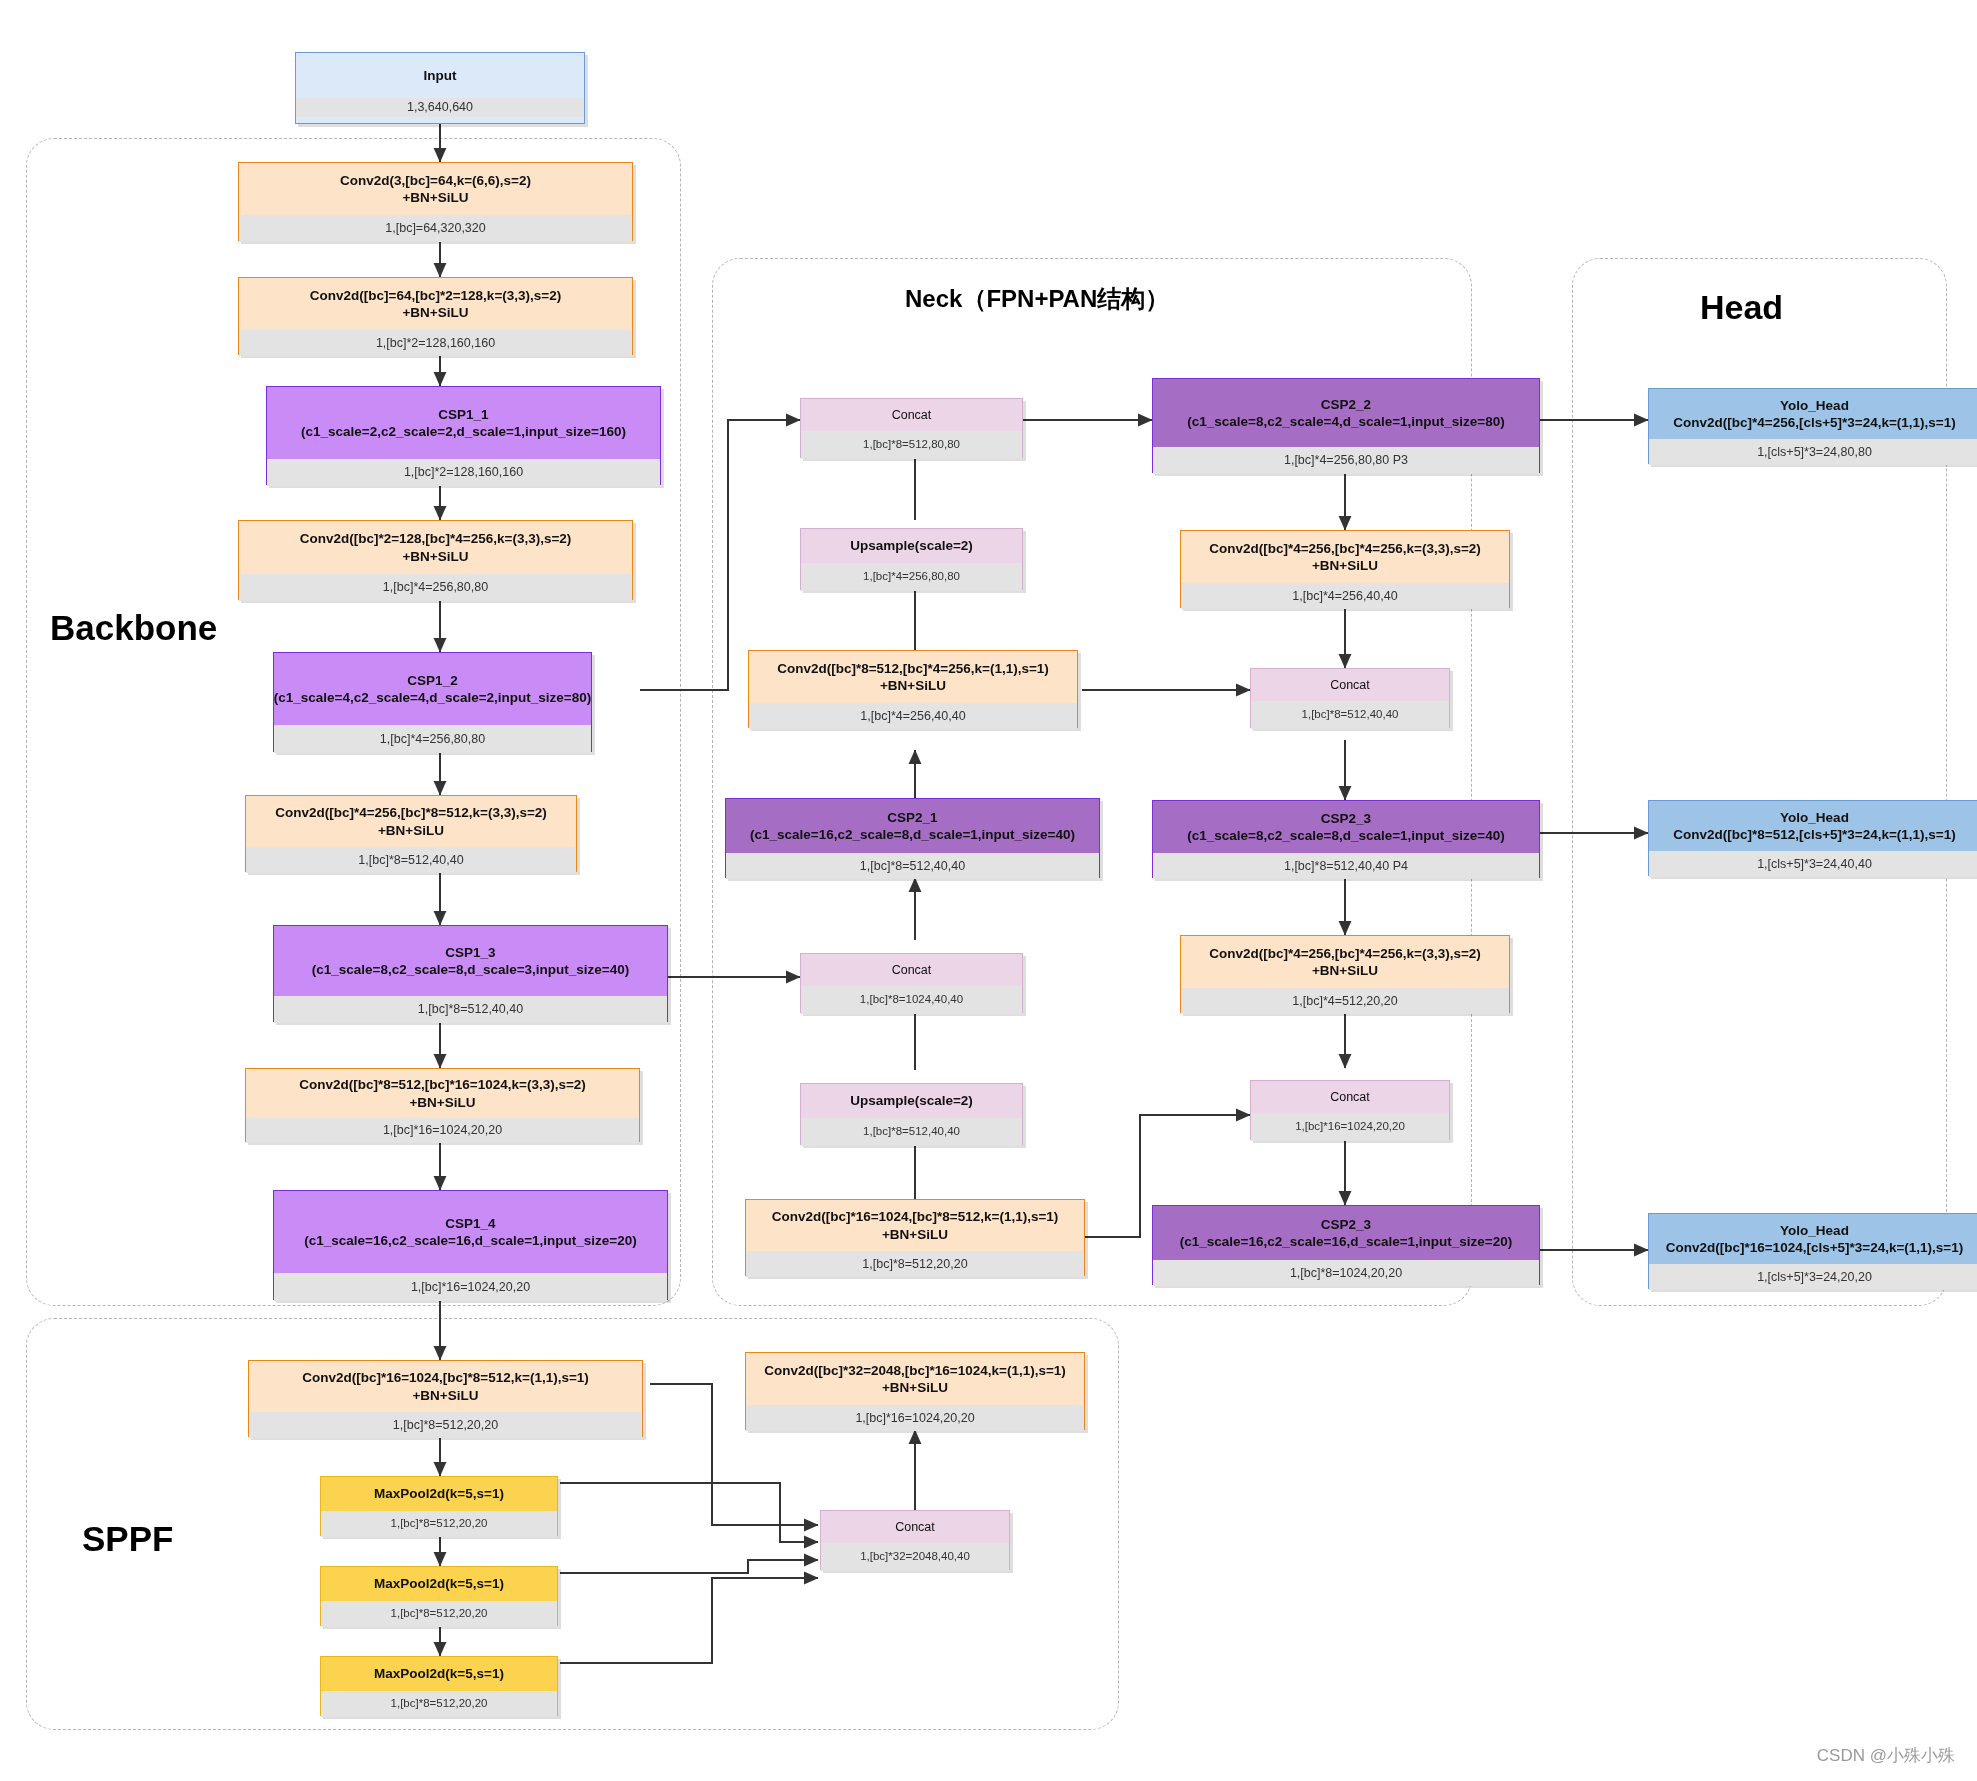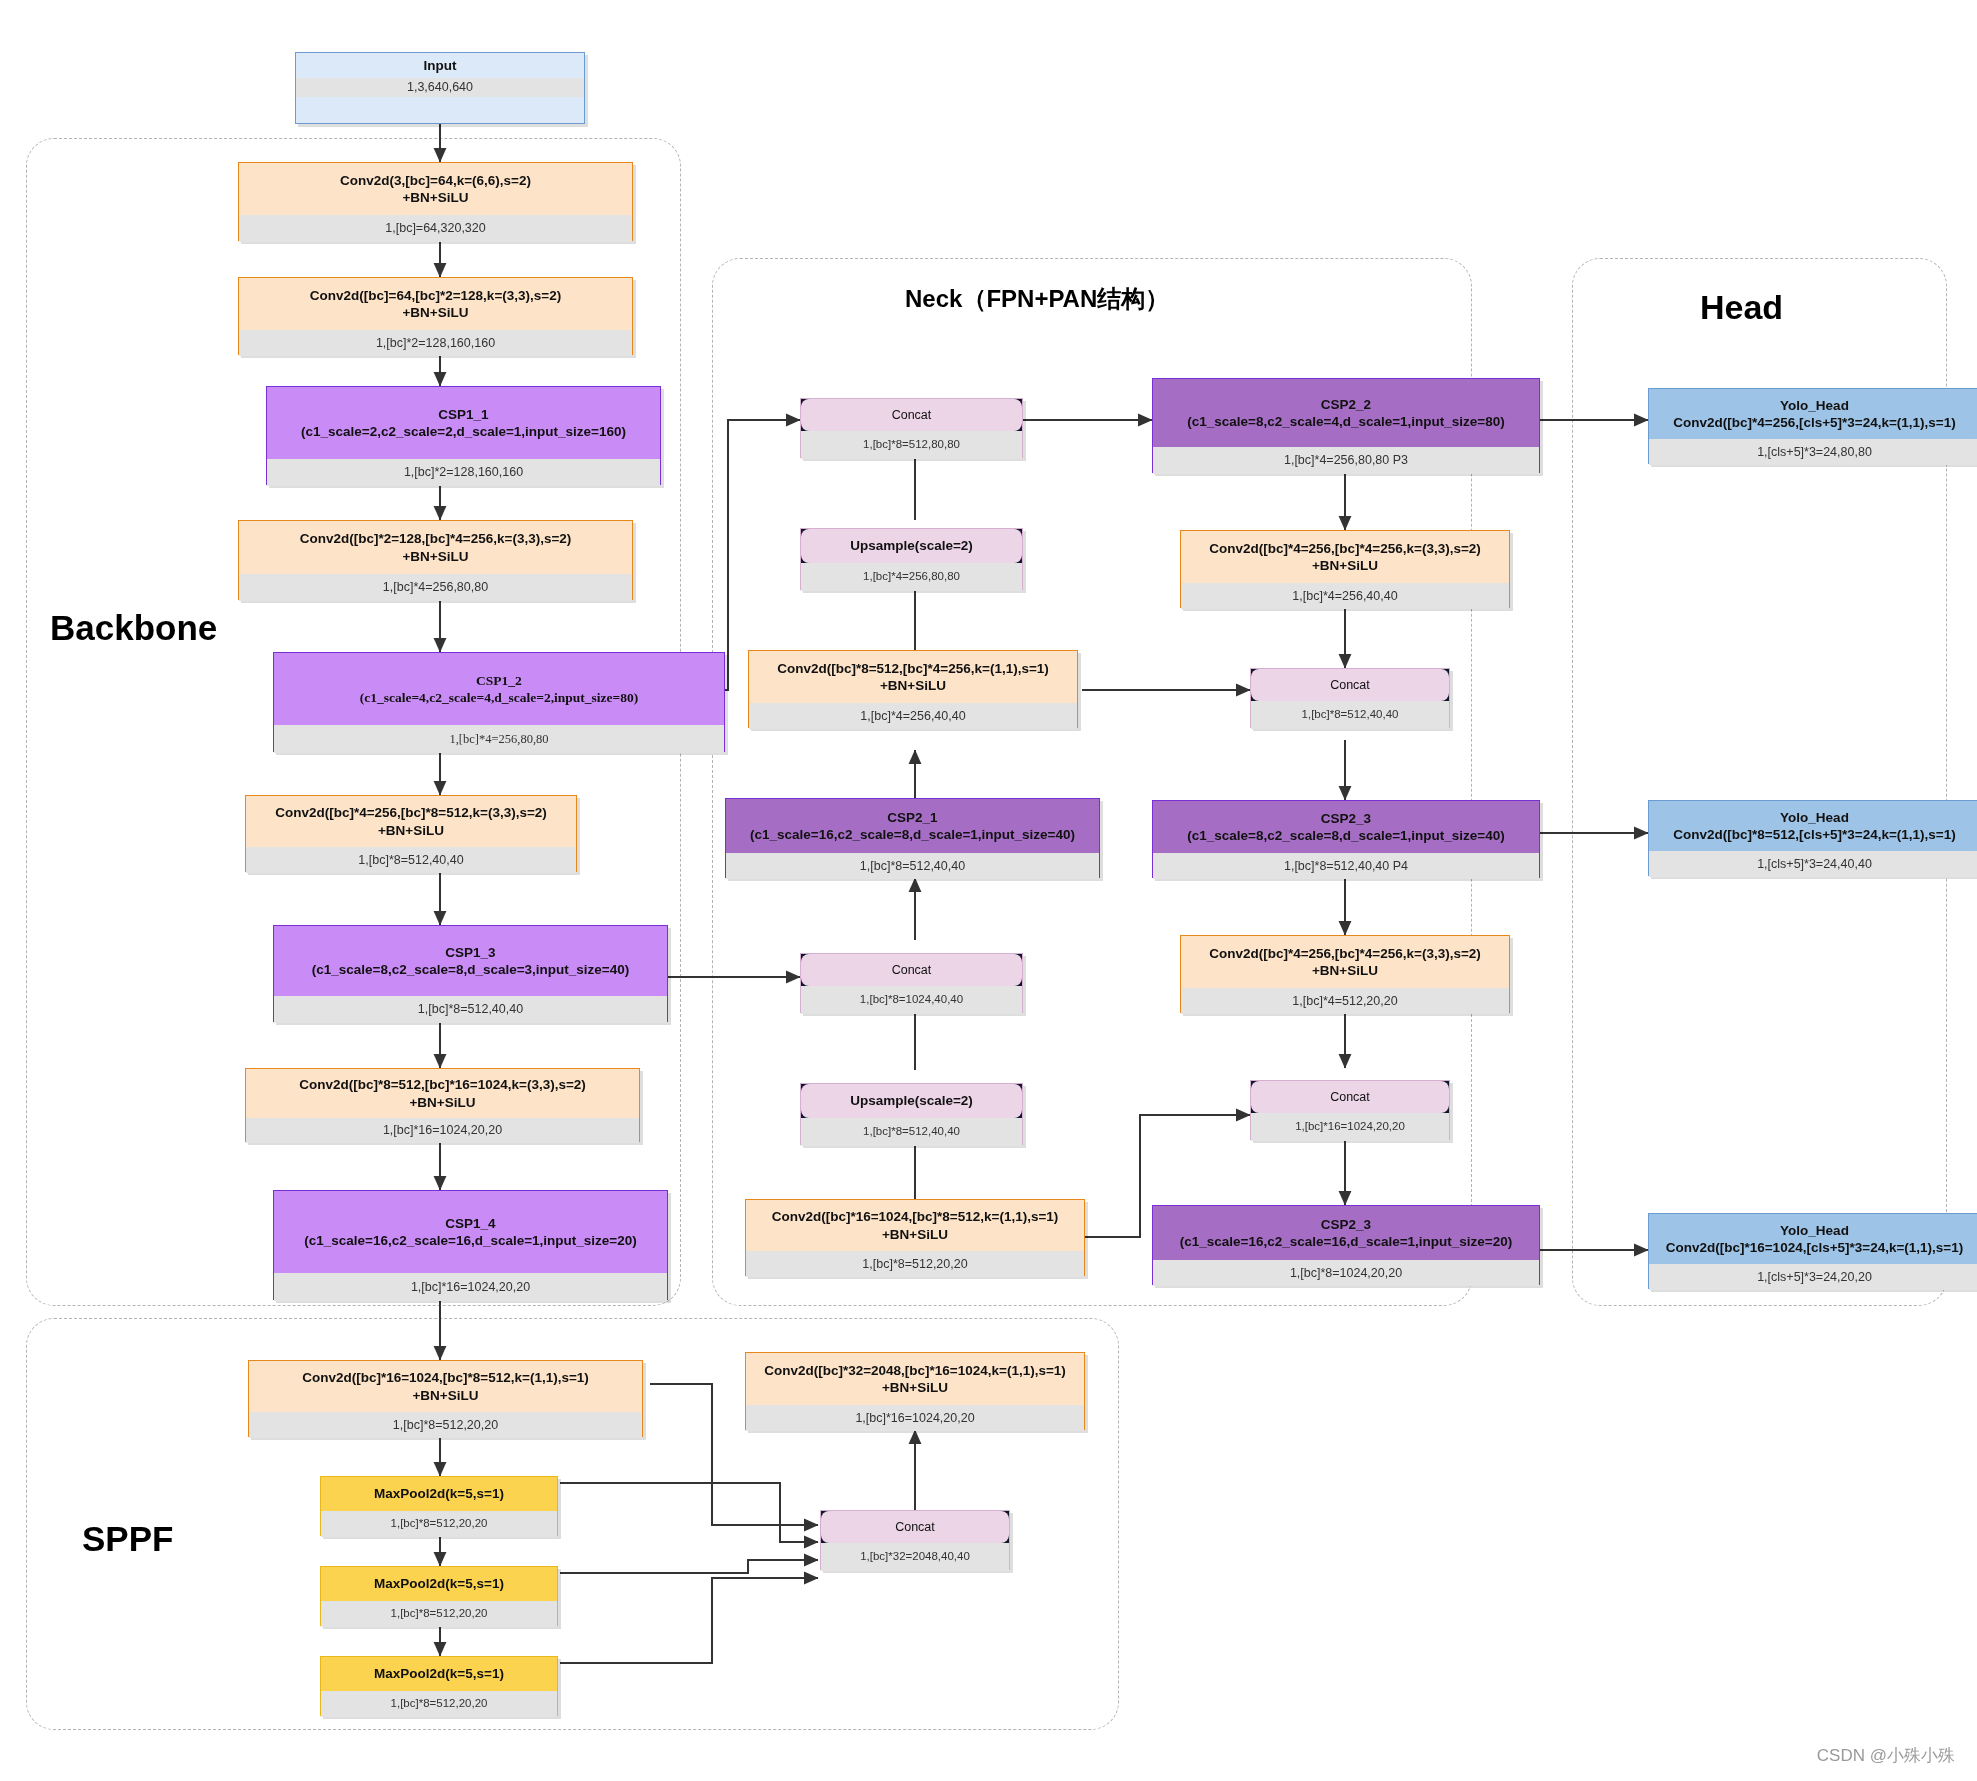--- a/index.html
+++ b/index.html
@@ -12,21 +12,21 @@
   
   .group{position:absolute;border:1.5px dashed #b3b3b3;border-radius:28px;
          background:transparent;box-sizing:border-box;}
   .group-title{position:absolute;font-weight:bold;color:#000;white-space:nowrap;}
 
   
   .node{position:absolute;box-sizing:border-box;
         box-shadow:3px 3px 0 rgba(0,0,0,0.13);}
   .node .hd{box-sizing:border-box;display:flex;align-items:center;
             justify-content:center;text-align:center;font-weight:bold;
-            color:#111;line-height:1.28;padding:4px 6px;border-radius:8px;}
+            color:#111;line-height:1.28;padding:14px 6px;}
   .node .ft{box-sizing:border-box;display:flex;align-items:center;
             justify-content:center;text-align:center;color:#333;
             background:#e3e3e3;line-height:1.2;padding:2px 6px;}
 
   
   .n-input  {border:1.6px solid #6c9bd2;background:#dce9f8;}
   .n-input .hd{background:#dce9f8;}
   .n-conv   {border:1.6px solid #e8871a;background:#fde3c8;}
   .n-conv .hd{background:#fde3c8;}
   .n-csp1   {border:1.6px solid #7a2fd6;background:#c98bf5;margin-left:28px;}
@@ -151,21 +151,21 @@
 (c1_scale=2,c2_scale=2,d_scale=1,input_size=160)</div>
     <div class="ft fs12" style="height:27px;">1,[bc]*2=128,160,160</div>
   </div>
 
   <div class="node n-conv" style="left:238px;top:520px;width:395px;height:80px;">
     <div class="hd fs13" style="height:53px;white-space:pre-line;">Conv2d([bc]*2=128,[bc]*4=256,k=(3,3),s=2)
 +BN+SiLU</div>
     <div class="ft fs12" style="height:27px;">1,[bc]*4=256,80,80</div>
   </div>
 
-  <div class="node n-csp1" style="left:245px;top:652px;width:452px;height:100px;font-family:Liberation Serif, serif;">
+  <div class="node n-csp1" style="left:245px;top:652px;width:319px;height:100px;">
     <div class="hd fs13" style="height:72px;white-space:pre-line;">CSP1_2
 (c1_scale=4,c2_scale=4,d_scale=2,input_size=80)</div>
     <div class="ft fs12" style="height:28px;">1,[bc]*4=256,80,80</div>
   </div>
 
   <div class="node n-conv" style="left:245px;top:795px;width:332px;height:77px;">
     <div class="hd fs13" style="height:51px;white-space:pre-line;">Conv2d([bc]*4=256,[bc]*8=512,k=(3,3),s=2)
 +BN+SiLU</div>
     <div class="ft fs12" style="height:26px;">1,[bc]*8=512,40,40</div>
   </div>

